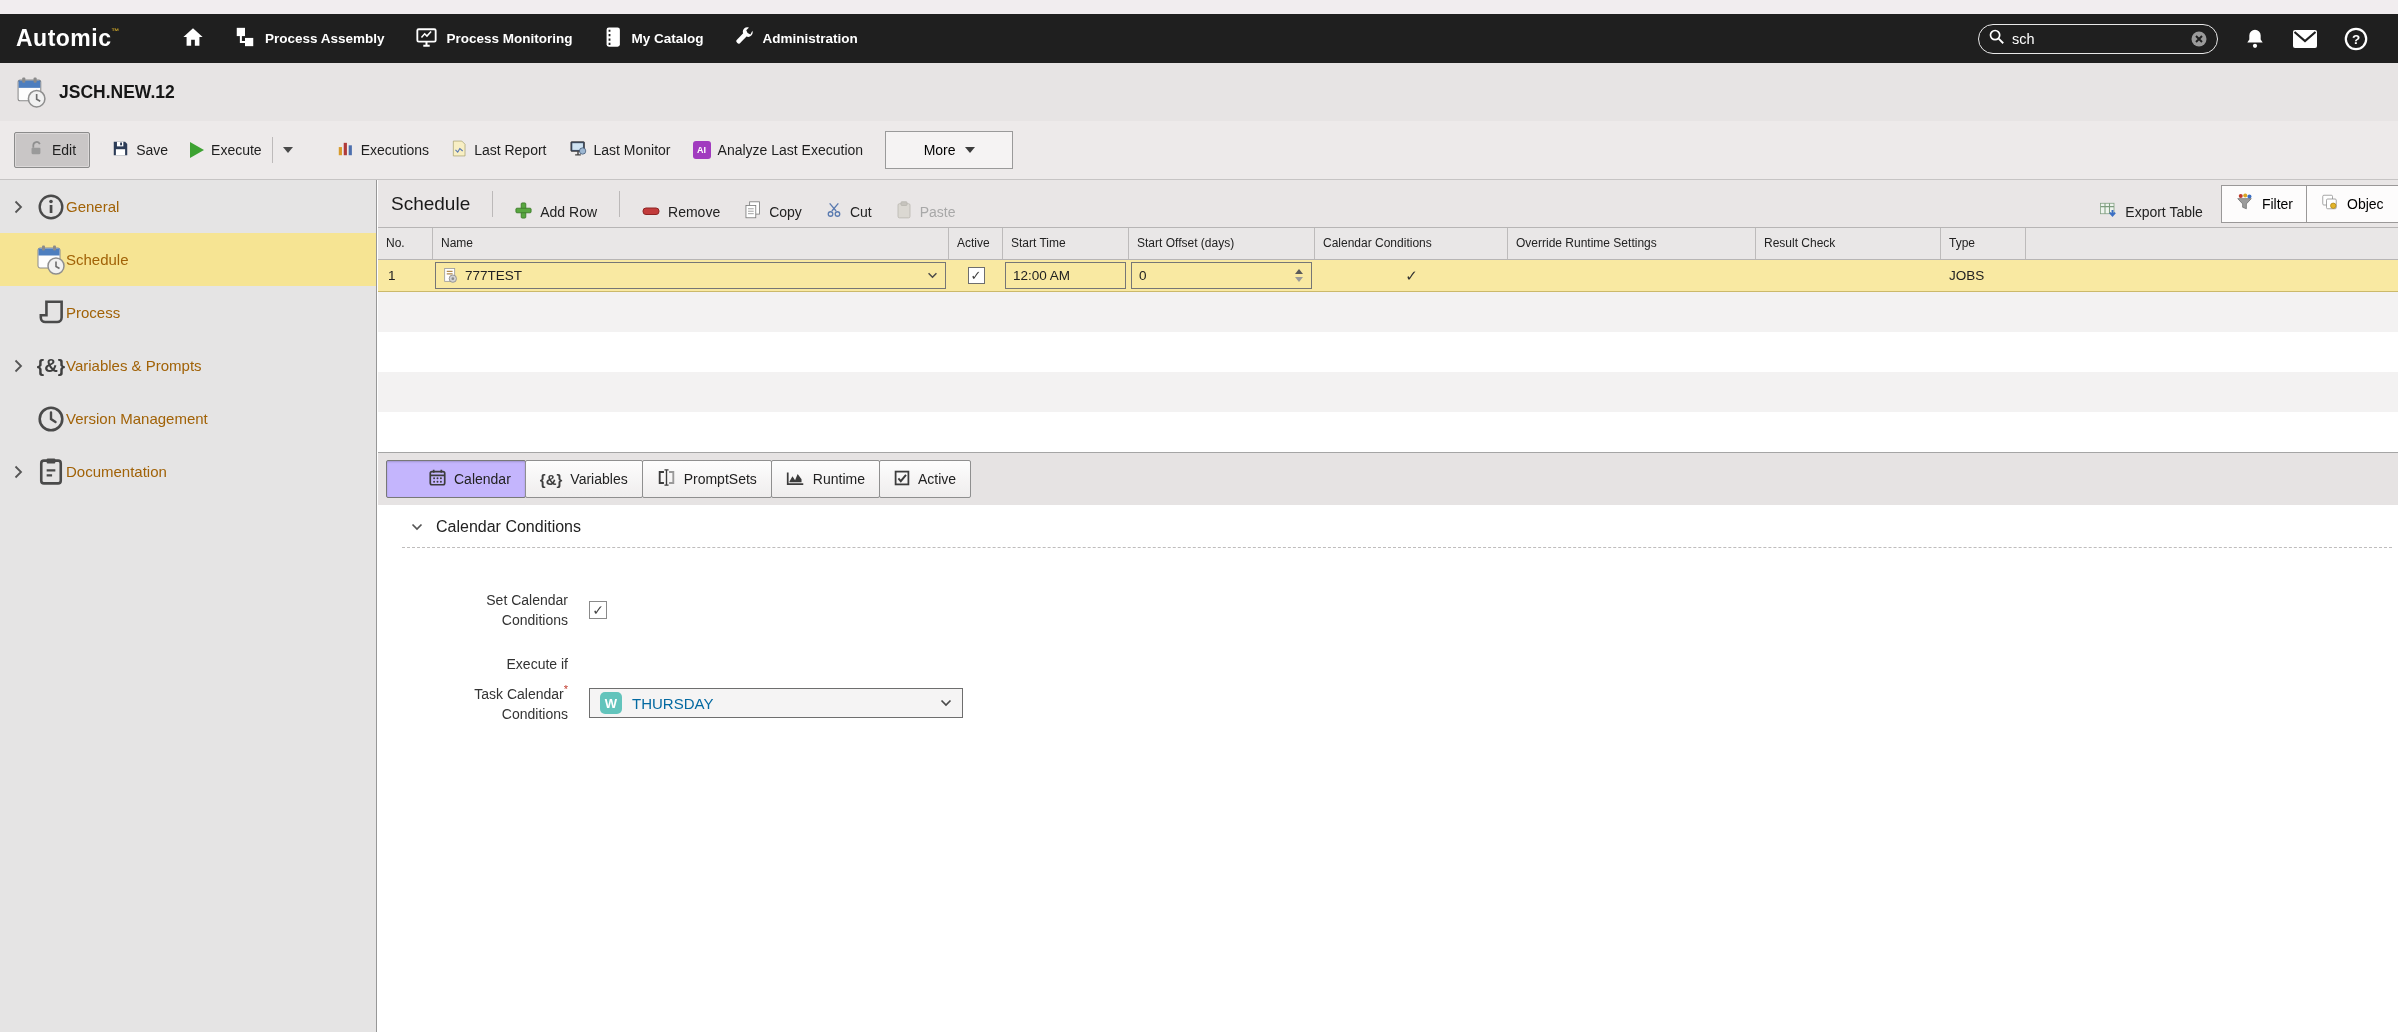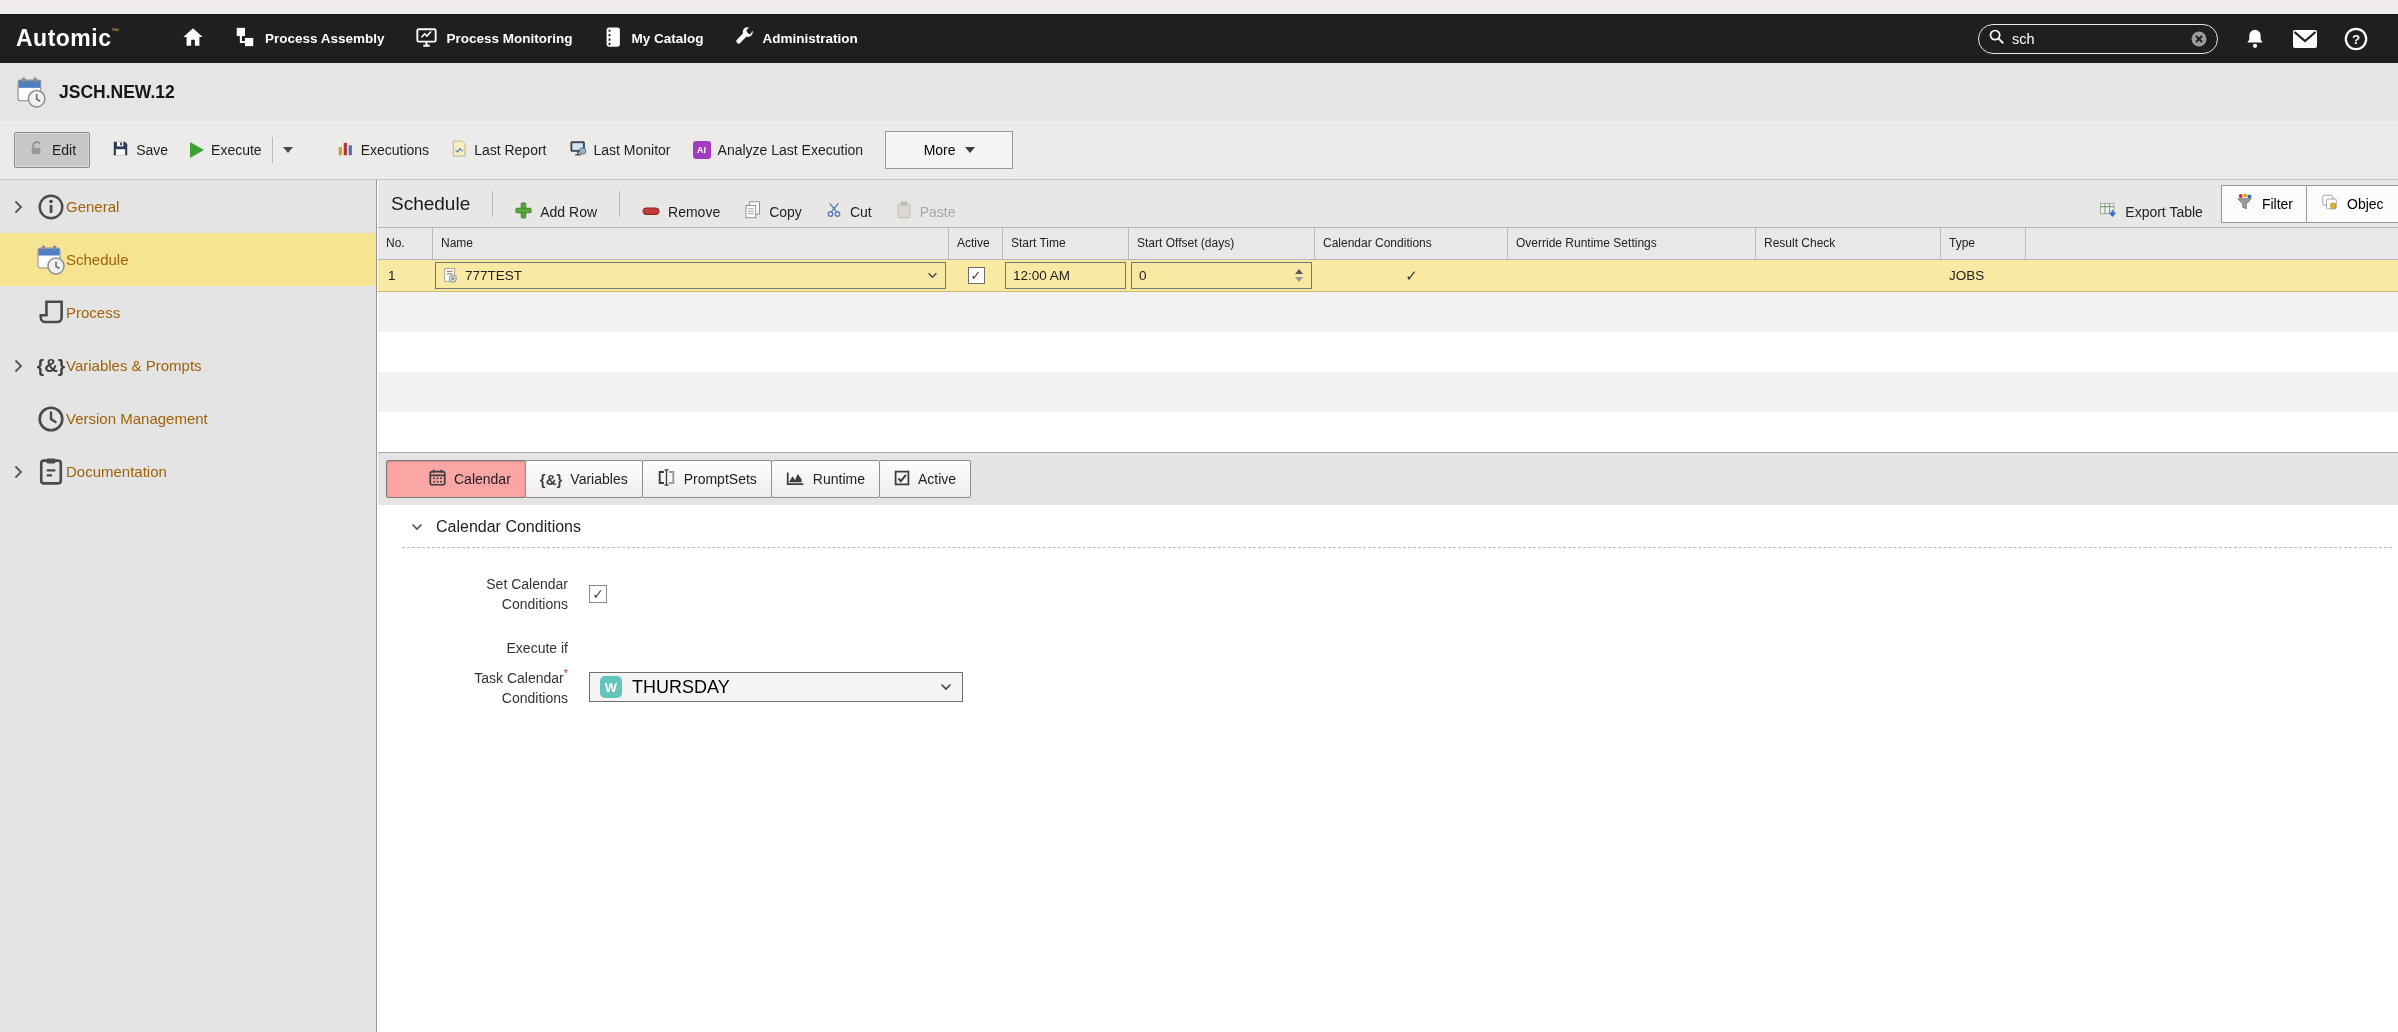--- a/index.html
+++ b/index.html
@@ -98,44 +98,44 @@
     border-top:5px solid #9a9a9a; }
   .stripe { left:0; width:2020px; height:40px; }
 
   
   #tabsband { left:0; top:272px; width:2020px; height:53px; background:#e6e3e3;
     border-top:1px solid #a5a5a5; display:flex; align-items:center; padding-left:8px; }
   .tab { height:38px; border:1px solid #8f8f8f; background:linear-gradient(#fdfdfd,#efeded);
     display:flex; align-items:center; gap:8px; padding:0 14px; font-size:14px; color:#222;
     cursor:pointer; border-radius:2px; }
   .tab + .tab { margin-left:-1px; }
-  .tab.selected { background:#fca5a5; border-color:#787878; box-shadow:inset 0 1px 2px rgba(0,0,0,.18);padding-left:42px; }
+  .tab.selected { background:#c4b5fd; border-color:#787878; box-shadow:inset 0 1px 2px rgba(0,0,0,.18);padding-left:42px; }
 
   
   #calsec { left:0; top:325px; width:2020px; }
   .sec-head { display:flex; align-items:center; gap:13px; padding-left:33px; margin-top:13px; }
   .sec-title { font-size:16px; color:#222; }
   .dashline { margin:11px 6px 0 24px; border-bottom:1px dashed #bfbdbd; }
-  .form { margin-top:26px; }
+  .form { margin-top:42px; }
   .frow { display:flex; margin-bottom:16px; }
   .flabel { width:190px; text-align:right; font-size:14px; color:#333; line-height:1.45; }
   .req { color:#c0392b; font-size:11px; vertical-align:super; }
   .fctrl { margin-left:21px; }
   .cb2 { width:18px; height:18px; background:#fff; border:1px solid #8a8a8a; color:#444;
     font-size:14px; line-height:16px; text-align:center; cursor:pointer; }
   .radiorow { display:flex; align-items:center; gap:10px; height:31px; cursor:pointer; }
   .radio { width:17px; height:17px; border-radius:50%; border:1px solid #787878; background:#fff;
     display:flex; align-items:center; justify-content:center; }
   .radio.on::after { content:""; width:9px; height:9px; border-radius:50%; background:#444; }
   .rlabel { font-size:14px; color:#222; }
   .dropdown { width:374px; height:30px; border:1px solid #6e6e6e; background:#f5f4f4;
     display:flex; align-items:center; gap:10px; padding:0 10px; cursor:pointer; }
   .dd-badge { width:22px; height:22px; border-radius:5px; background:#63c4bc; color:#fff;
     font-size:13px; font-weight:bold; display:flex; align-items:center; justify-content:center; }
-  .dd-value { font-size:18px; color:#000000; flex:1; }
+  .dd-value { font-size:15px; color:#0369a1; flex:1; }
 </style>
 </head>
 <body>
 
 <div id="topstrip" class="abs"></div>
 
 <div id="navbar" class="abs">
   <div class="brand">
     <span>Automic</span>
       <sup>™</sup>

